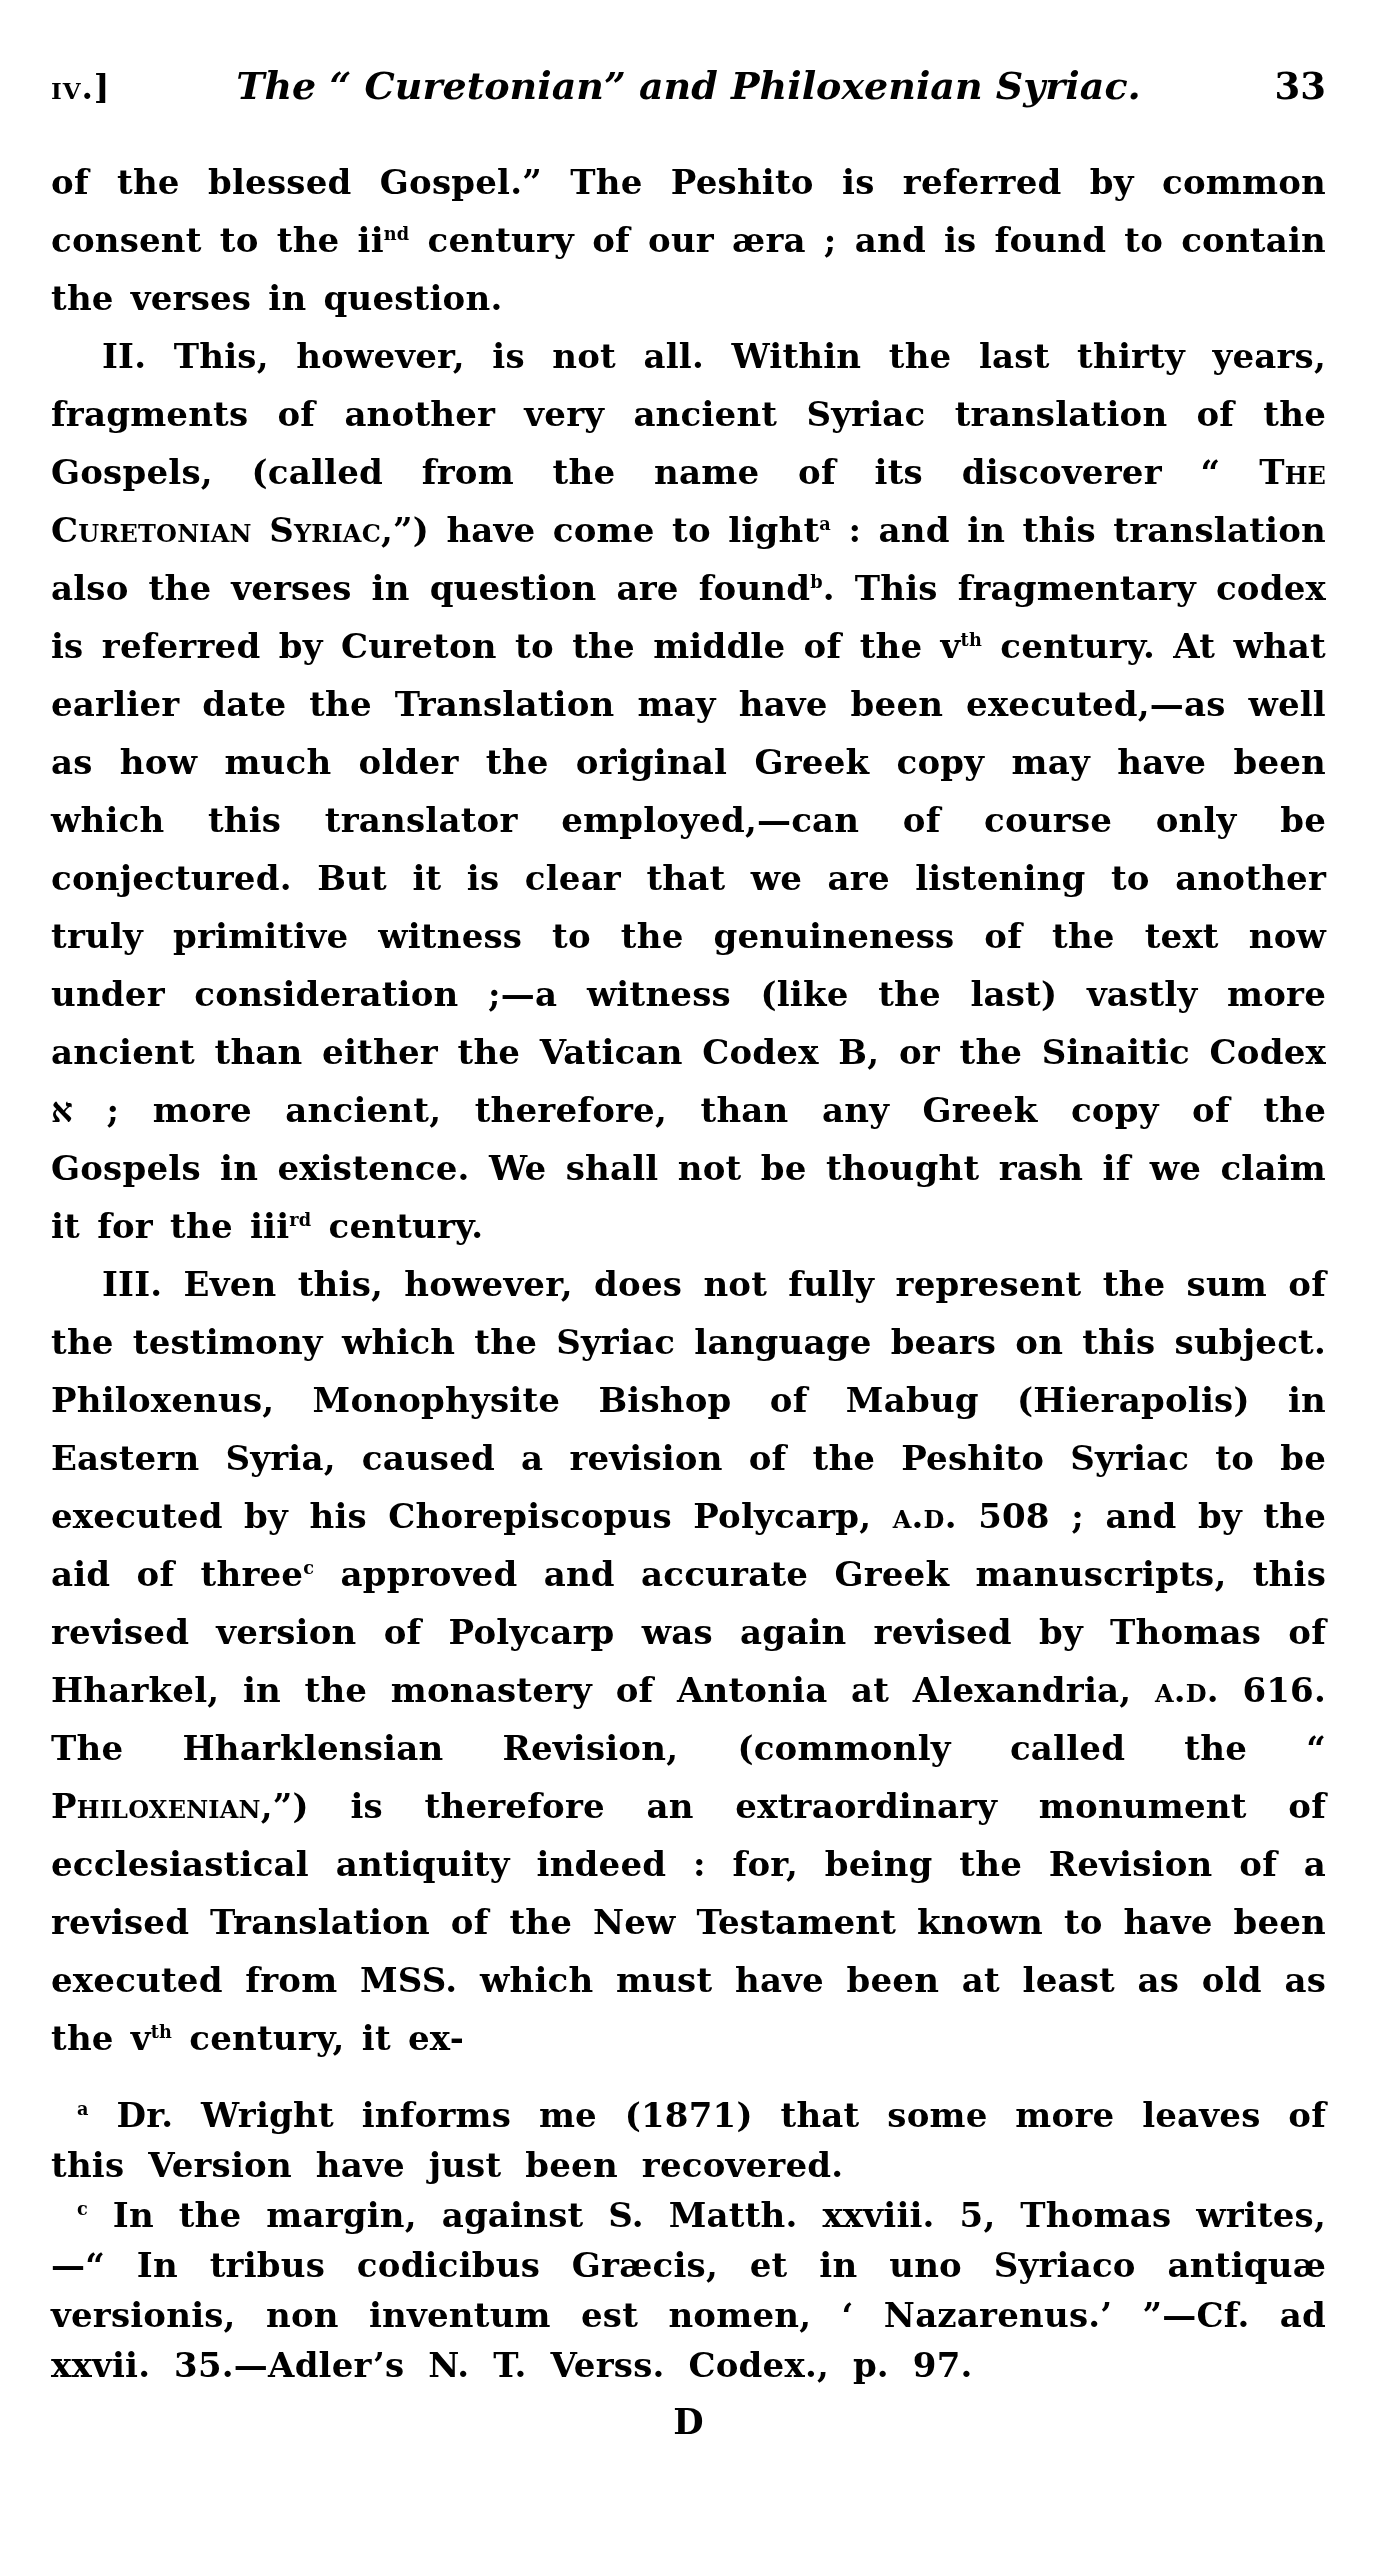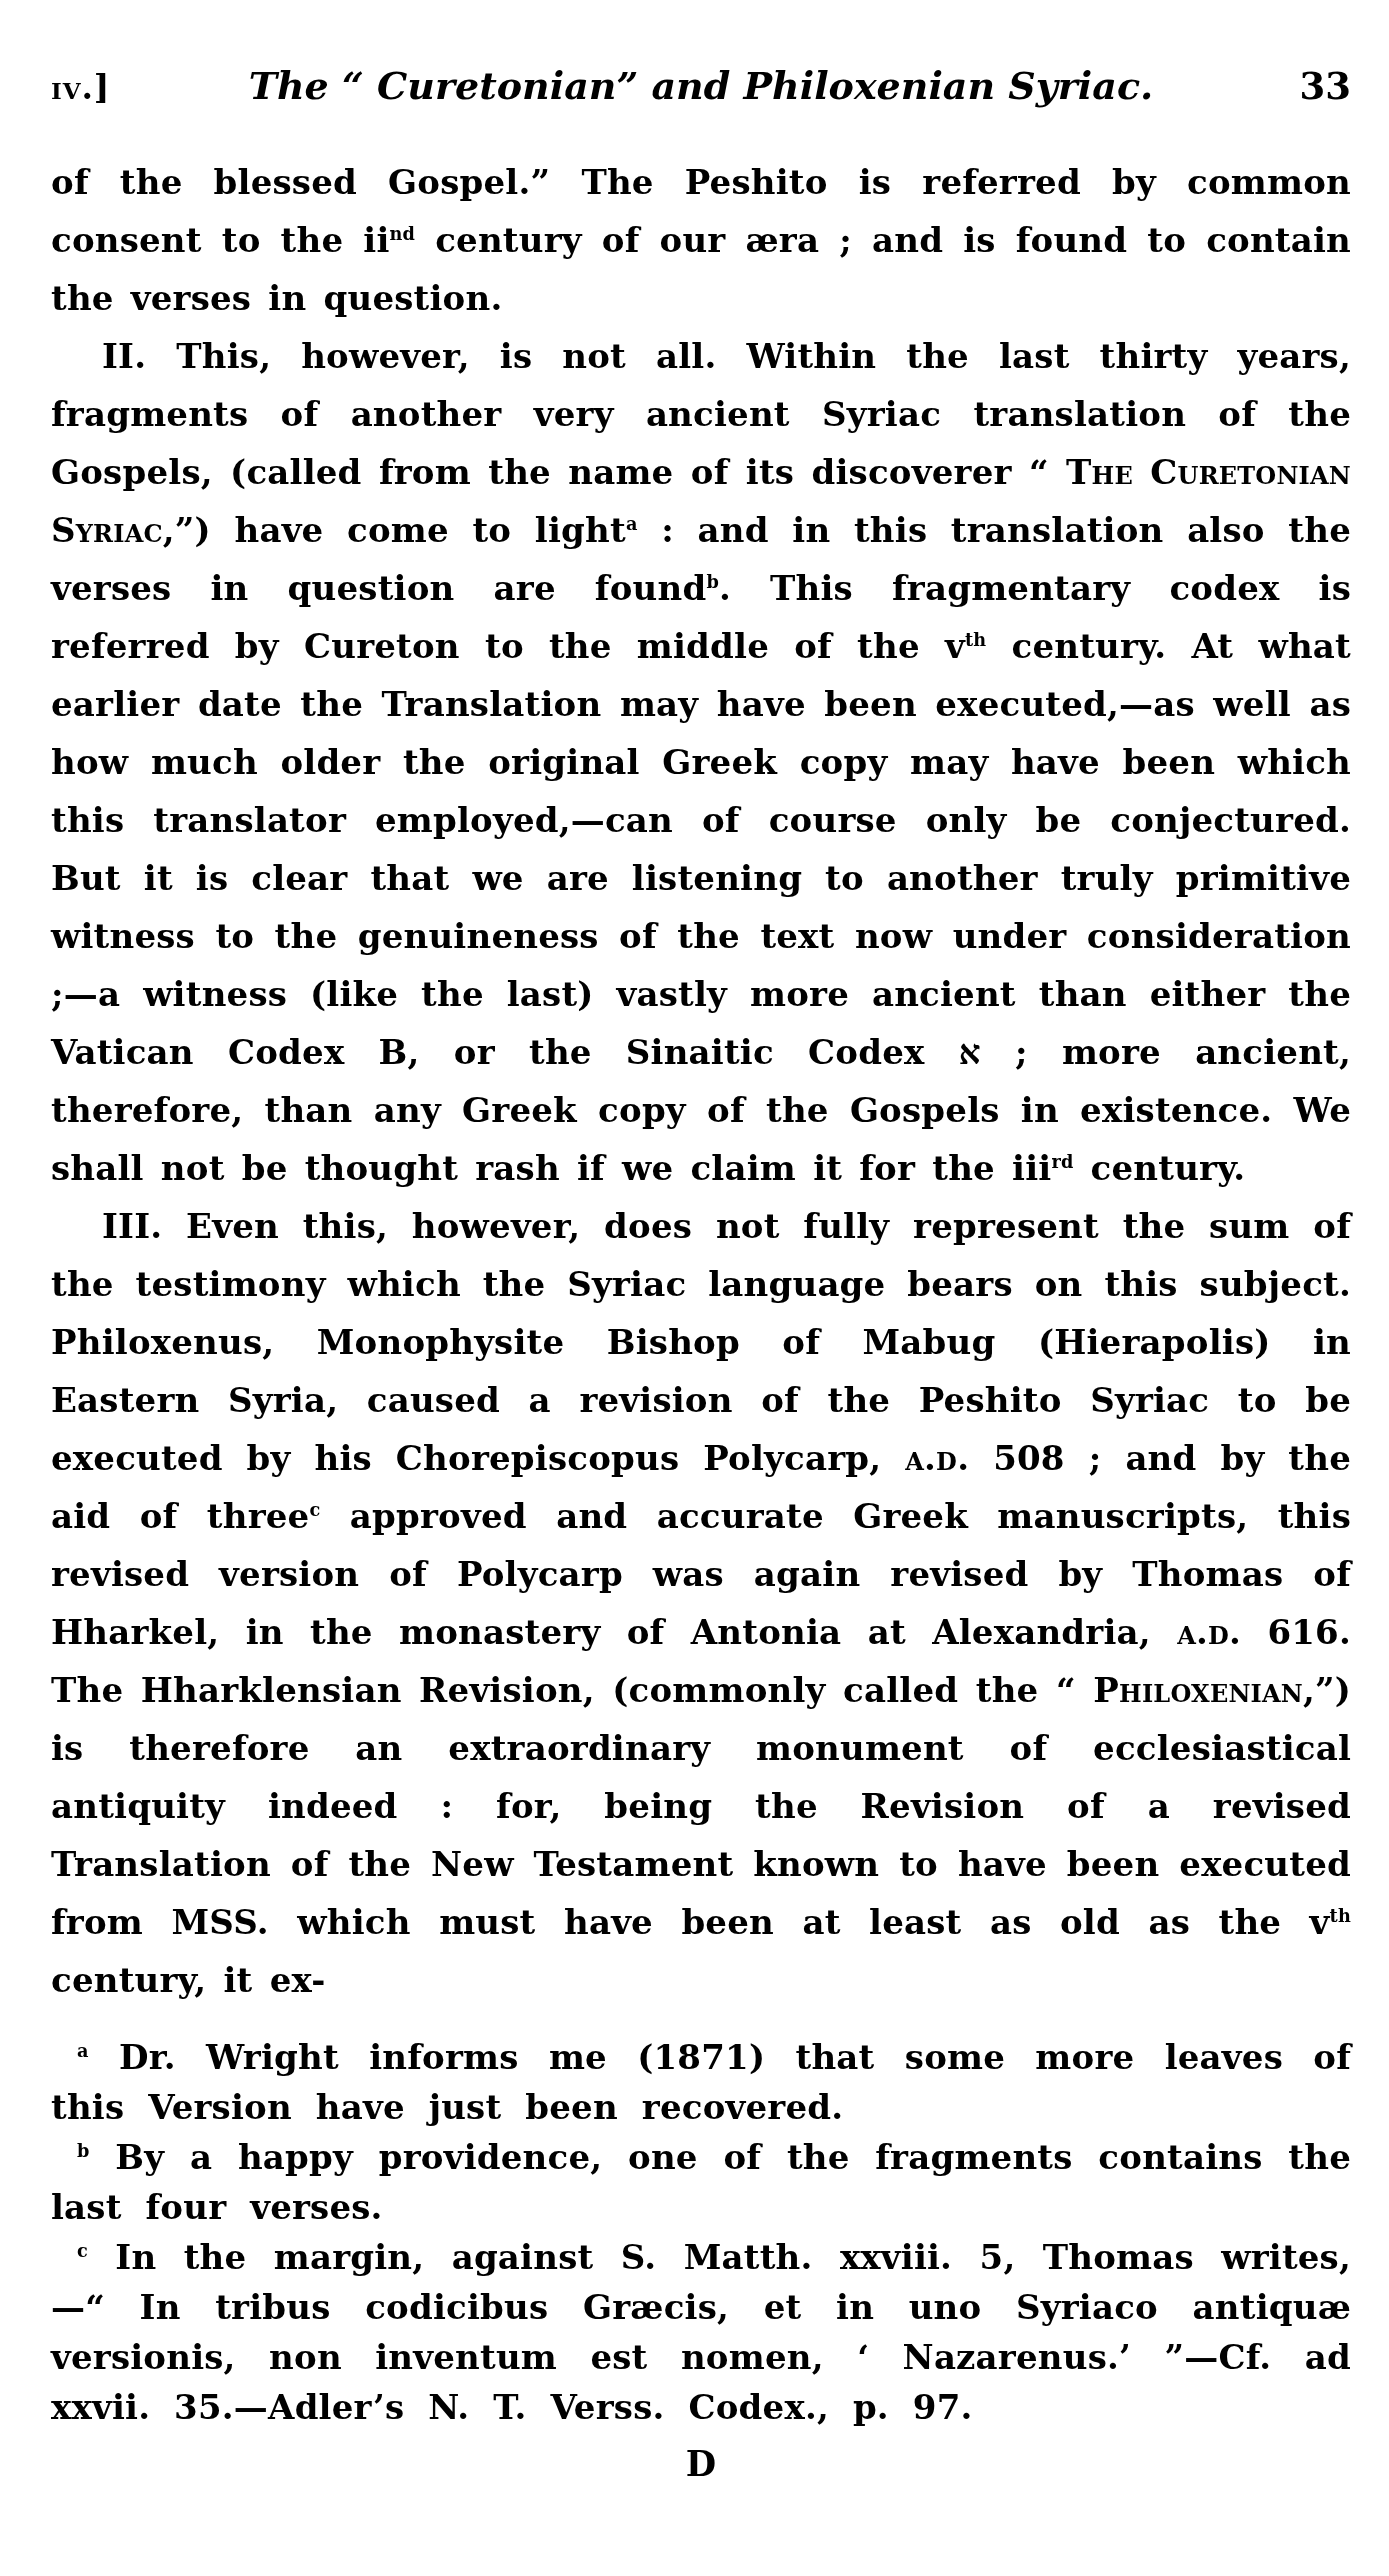--- a/index.html
+++ b/index.html
@@ -9,21 +9,21 @@
   }
   .page {
     position: relative;
     width: 1390px;
     height: 2576px;
     box-sizing: border-box;
     background: #ffffff;
     color: #000000;
     font-family: "DejaVu Serif", serif;
     font-weight: 700;
-    padding: 63px 39px 21px 51px;
+    padding: 63px 64px 21px 51px;
     overflow: hidden;
     border-radius: 10px;
   }
   
   .running-head {
     display: flex;
     align-items: baseline;
     font-size: 37px;
     line-height: 1.2;
     margin-bottom: 44px;
@@ -96,20 +96,19 @@
   </header>
 
   <main class="body-text">
     <p class="para"><span>of the blessed Gospel.” The Peshito is referred by common consent to the ii</span><span class="sup">nd</span><span> century of our æra ; and is found to contain the verses in question.</span></p>
     <p class="para indent"><span>II. This, however, is not all. Within the last thirty years, fragments of </span><span class="i">another</span><span> very ancient Syriac translation of the Gospels, (called from the name of its discoverer “ </span><span class="sc">The Curetonian Syriac,</span><span>”) have come to light</span><span class="sup">a</span><span> : and in this translation also the verses in question are found</span><span class="sup">b</span><span>. This fragmentary codex is referred by Cureton to the middle of the v</span><span class="sup">th</span><span> century. At what earlier date the Translation may have been executed,—as well as how much older the original Greek copy may have been which this translator employed,—can of course only be conjectured. But it is clear that we are listening to another truly primitive witness to the genuineness of the text now under consideration ;—a witness (like the last) vastly more ancient than either the Vatican Codex B, or the Sinaitic Codex א ; more ancient, therefore, than any Greek copy of the Gospels in existence. We shall not be thought rash if we claim it for the iii</span><span class="sup">rd</span><span> century.</span></p>
     <p class="para indent"><span>III. Even this, however, does not fully represent the sum of the testimony which the Syriac language bears on this subject. Philoxenus, Monophysite Bishop of Mabug (Hierapolis) in Eastern Syria, caused a revision of the Peshito Syriac to be executed by his Chorepiscopus Polycarp, </span><span class="sc">a.d.</span><span> 508 ; and by the aid of three</span><span class="sup">c</span><span> approved and accurate Greek manuscripts, this revised version of Polycarp was again revised by Thomas of Hharkel, in the monastery of Antonia at Alexandria, </span><span class="sc">a.d.</span><span> 616. The Hharklensian Revision, (commonly called the “ </span><span class="sc">Philoxenian,</span><span>”) is therefore an extraordinary monument of ecclesiastical antiquity indeed : for, being the Revision of a revised Translation of the New Testament known to have been executed from MSS. which must have been at least as old as the v</span><span class="sup">th</span><span> century, it ex-</span></p>
   </main>
 
   <section class="footnotes">
     <p class="fn"><span class="sup">a</span><span> Dr. Wright informs me (1871) that some more leaves of this Version have just been recovered.</span></p>
-    <p class="fn"><span class="sup">b</span><span> By a happy providence, one of the fragments contains the last four verses.</span></p>
     <p class="fn"><span class="sup">c</span><span> In the margin, against S. Matth. xxviii. 5, Thomas writes,—“ </span><span class="i">In tribus codicibus Græcis</span><span>, et in uno Syriaco antiquæ versionis, non inventum est nomen, ‘ Nazarenus.’ ”—Cf. ad xxvii. 35.—Adler’s </span><span class="i">N. T. Verss. Codex.</span><span>, p. 97.</span></p>
   </section>
 
   <div class="signature">D</div>
 
 </div>
 
 
 </body></html>

